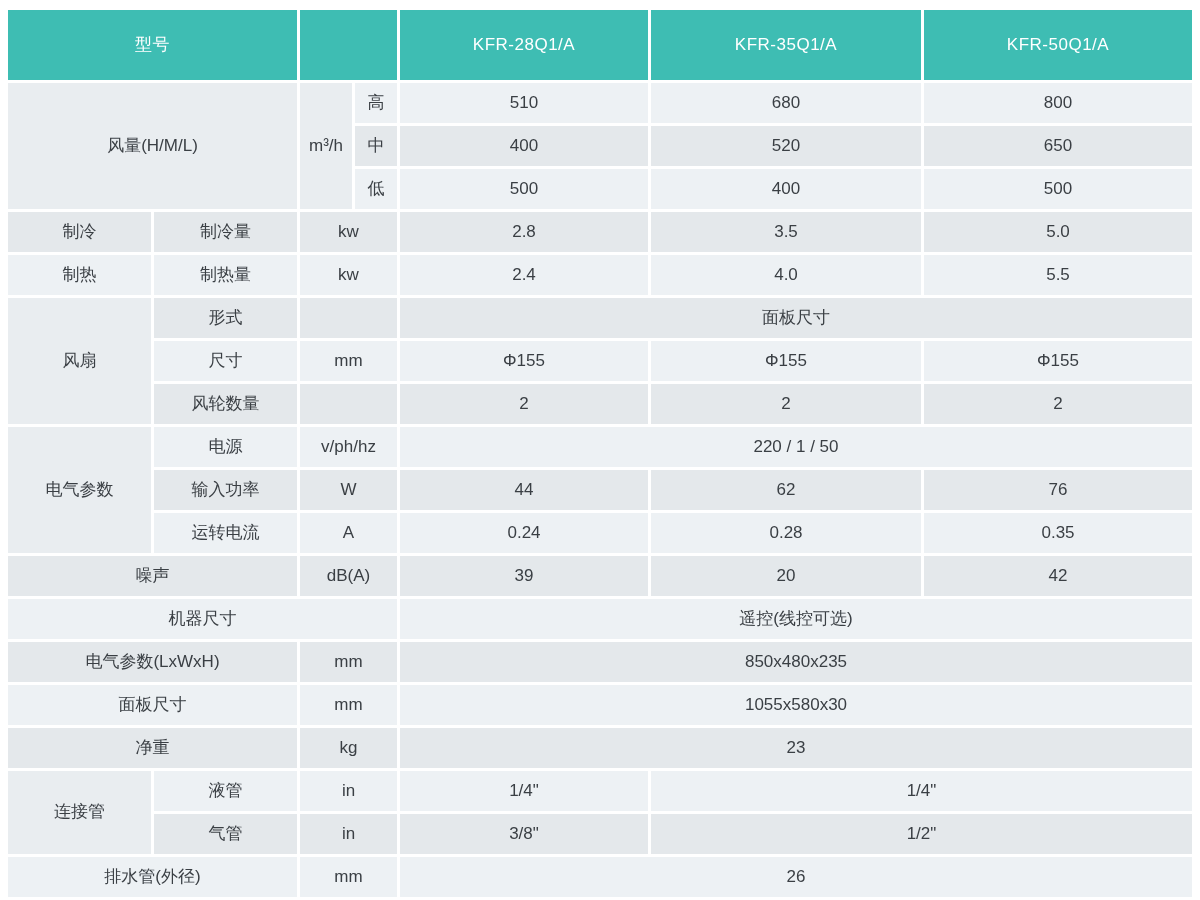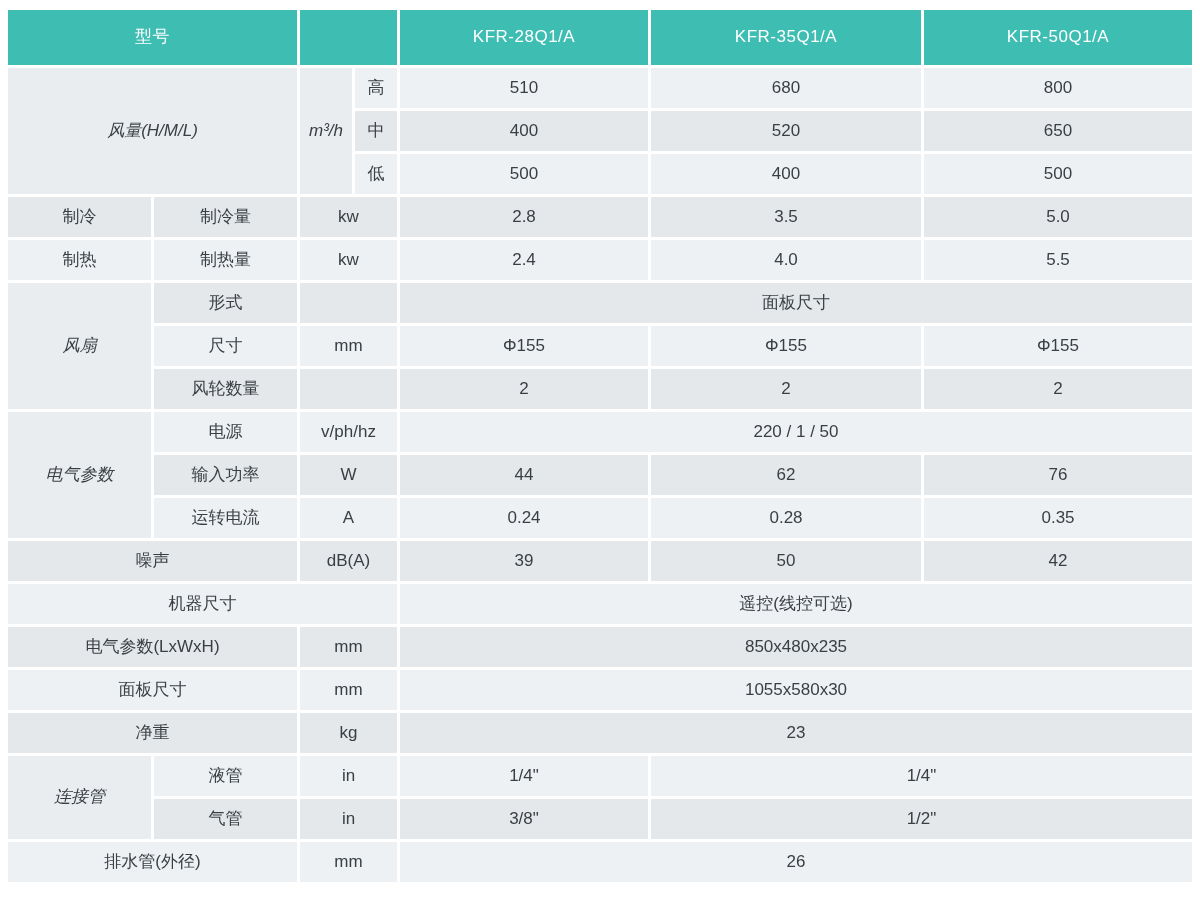--- a/index.html
+++ b/index.html
@@ -29,28 +29,28 @@
     color:var(--text-color);
     font-size:17px;
     line-height:1.2;
     padding:0;
     overflow:hidden;
     white-space:nowrap;
   }
   tr.hdr td{
     background:var(--header-bg);
     color:var(--header-text);
-    height:55px;
+    height:70px;
     letter-spacing:0.5px;
     text-align:center;
   }
   tr.r{height:40px;}
   tr.light td{background:var(--row-light);}
   tr.dark td{background:var(--row-dark);}
-  table.spec td.mid{background:var(--row-mid);font-style:italic;}
+  table.spec td.mid{background:var(--row-mid);}
 </style>
 </head>
 <body>
 
 <table class="spec">
   <colgroup>
     <col style="width:143px">
       <col style="width:143px">
     <col style="width:52px">
       <col style="width:42px">
@@ -146,21 +146,21 @@
     <td colspan="2">A</td>
     <td>0.24</td>
     <td>0.28</td>
     <td>0.35</td>
   </tr>
 
   <tr class="r dark">
     <td colspan="2">噪声</td>
     <td colspan="2">dB(A)</td>
     <td>39</td>
-    <td>50</td>
+    <td>20</td>
     <td>42</td>
   </tr>
 
   <tr class="r light">
     <td colspan="4">机器尺寸</td>
     <td colspan="3">遥控(线控可选)</td>
   </tr>
 
   <tr class="r dark">
     <td colspan="2">电气参数(LxWxH)</td>

